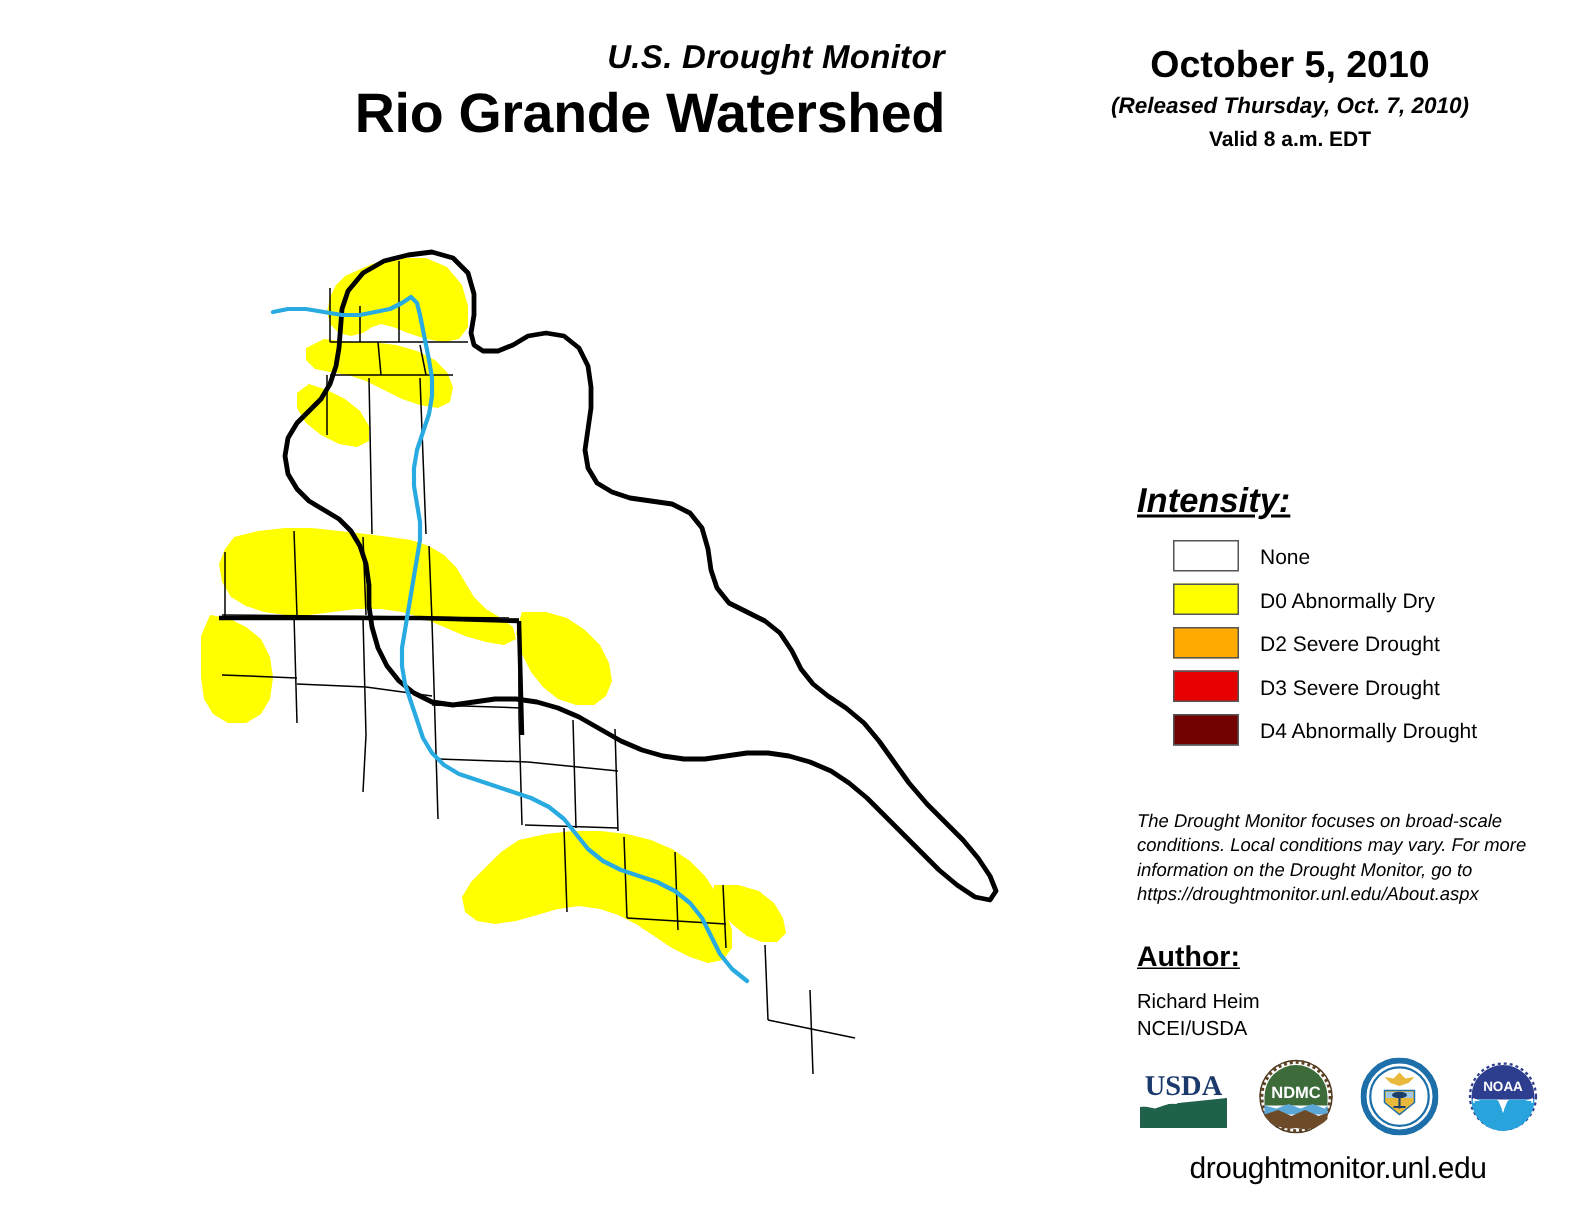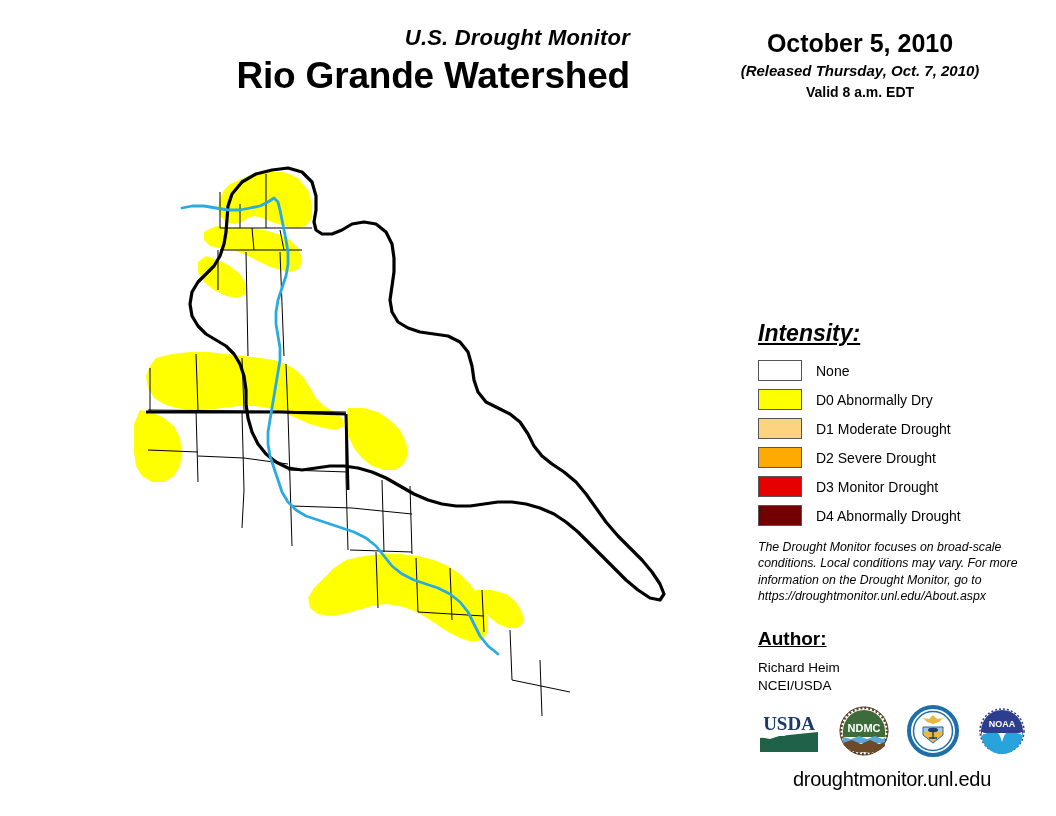--- a/index.html
+++ b/index.html
@@ -87,20 +87,21 @@
     font-size: 23px;
     font-weight: bold;
     font-style: italic;
     text-decoration: underline;
     margin-bottom: 9px;
   }
   .legend-row {
     display: flex;
     align-items: center;
     height: 29px;
+    margin-left: 24px;
   }
   .legend-swatch {
     width: 44px;
     height: 21px;
     border: 1px solid #555555;
     box-sizing: border-box;
     flex: 0 0 auto;
   }
   .legend-label {
     margin-left: 14px;
@@ -339,30 +340,26 @@
 
   <div class="legend-row">
     <span class="legend-swatch" style="background:#FFFFFF"></span>
     <span class="legend-label">None</span>
   </div>
   <div class="legend-row">
     <span class="legend-swatch" style="background:#FFFF00"></span>
     <span class="legend-label">D0 Abnormally Dry</span>
   </div>
   <div class="legend-row">
-    <span class="legend-swatch" style="background:#FCD37F"></span>
-    <span class="legend-label">D1 Moderate Drought</span>
-  </div>
-  <div class="legend-row">
     <span class="legend-swatch" style="background:#FFAA00"></span>
     <span class="legend-label">D2 Severe Drought</span>
   </div>
   <div class="legend-row">
     <span class="legend-swatch" style="background:#E60000"></span>
-    <span class="legend-label">D3 Monitor Drought</span>
+    <span class="legend-label">D3 Severe Drought</span>
   </div>
   <div class="legend-row">
     <span class="legend-swatch" style="background:#730000"></span>
     <span class="legend-label">D4 Abnormally Drought</span>
   </div>
 </div>
 
 <div id="disclaimer">The Drought Monitor focuses on broad-scale conditions. Local conditions may vary. For more information on the Drought Monitor, go to https://droughtmonitor.unl.edu/About.aspx</div>
 
 <div id="author-block">

